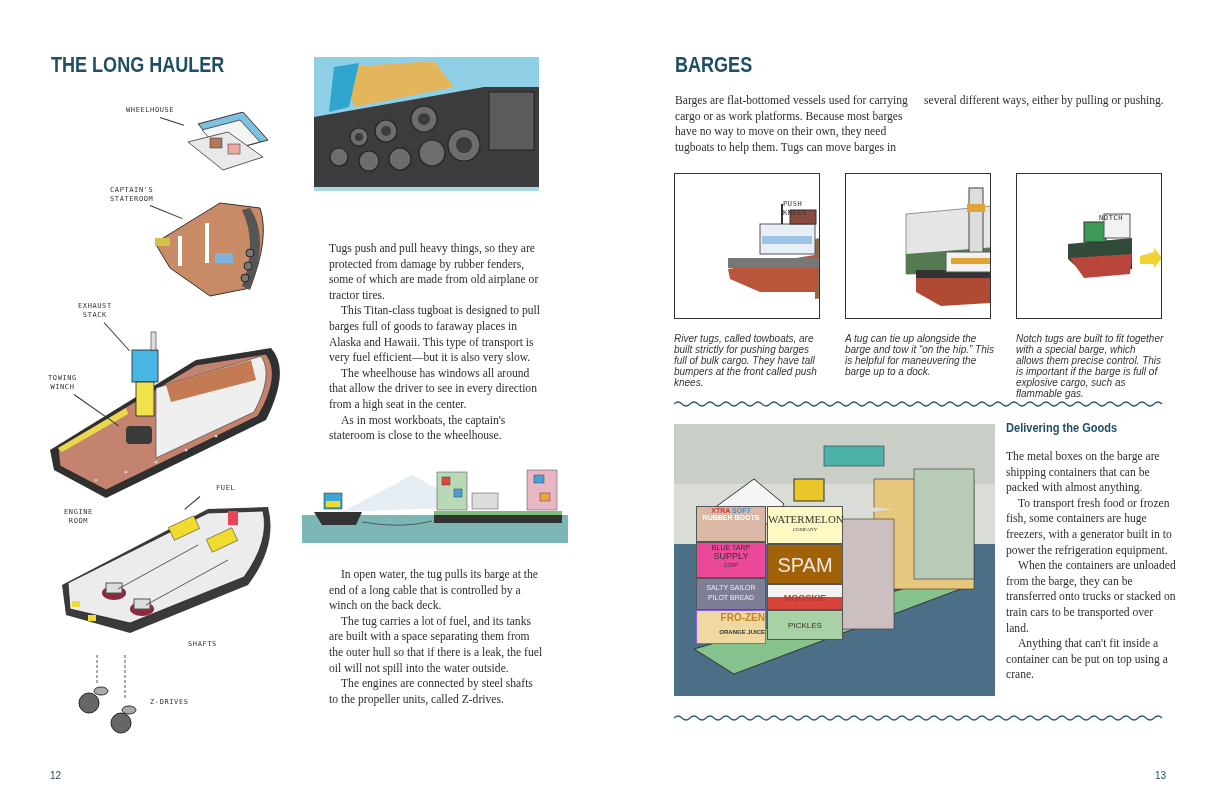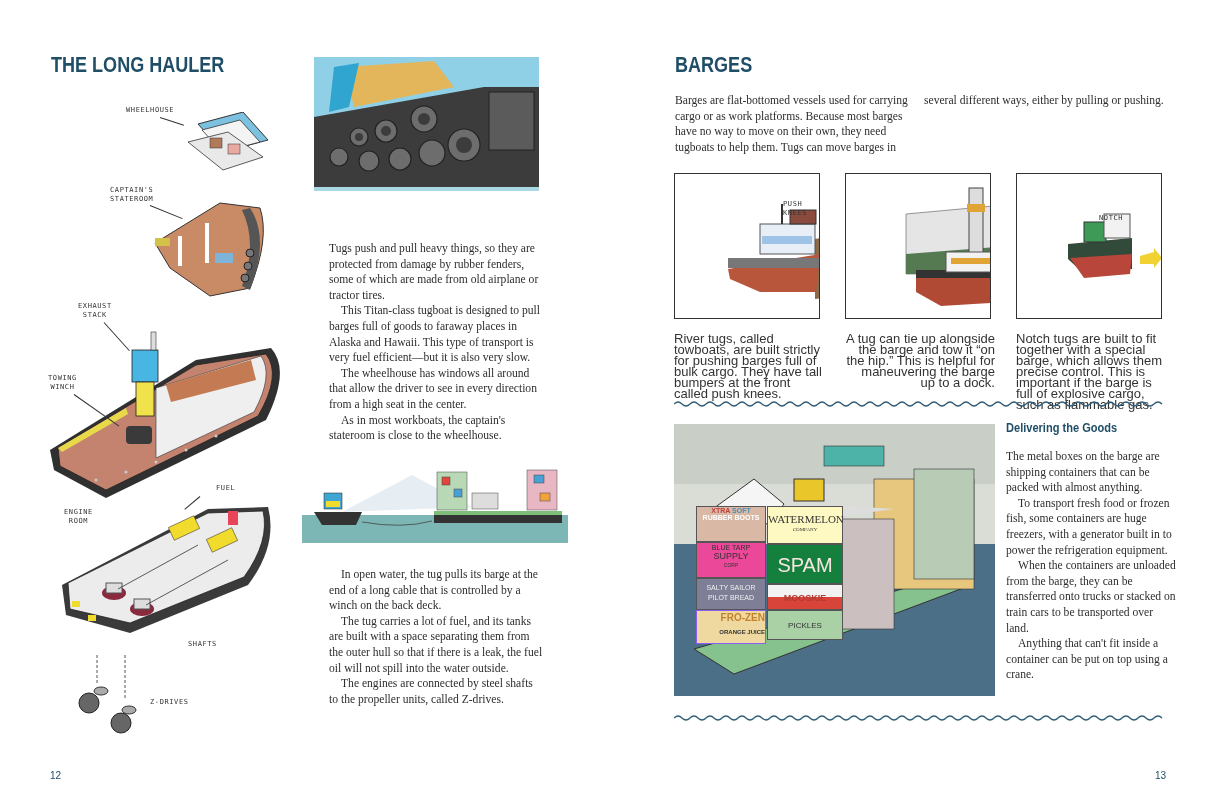--- a/index.html
+++ b/index.html
@@ -20,22 +20,22 @@
   }
 
   .body-text {
     position: absolute; font-family: "Liberation Serif", serif; font-size: 11.6px;
     line-height: 15.6px; color: #2d2d2d;
   }
   .body-text p { text-indent: 0; }
   .body-text p.ind { text-indent: 12px; }
 
   .caption {
-    position: absolute; font-family: "Liberation Sans", sans-serif; 
-    font-size: 13px; line-height: 11px; color: #333;
+    position: absolute; font-family: "Liberation Sans", sans-serif; font-style: italic;
+    font-size: 10px; line-height: 11px; color: #333;
   }
 
   .label {
     position: absolute; font-family: "DejaVu Sans Mono", monospace; font-size: 7px;
     letter-spacing: 0.6px; color: #333; line-height: 9px; text-align: center;
   }
   .leader { position: absolute; background: #333; height: 1px; transform-origin: left center; }
 
   .page-num {
     position: absolute; font-family: "Liberation Sans", sans-serif; font-size: 10px; color: #1f4e66;
@@ -265,21 +265,21 @@
       <rect x="42" y="40" width="26" height="24" fill="#f2f2f2" stroke="#555"></rect>
       <polygon points="78,82 92,78 92,74 100,84 92,94 92,90 78,90" fill="#f1d232"></polygon>
       <path d="M104,84 L146,80 L146,130 L112,132 L104,118 Z" fill="#314a3a"></path>
       <path d="M106,116 L146,112 L146,130 L112,132 Z" fill="#b8463a"></path>
       <rect x="112" y="64" width="34" height="20" fill="#f0f0f0" stroke="#555"></rect>
     </svg>
     <div class="label" style="left:82px; top:40px; text-align:left;">NOTCH</div>
   </div>
 
   <div class="caption" style="left:67px; top:333px; width:150px;">River tugs, called towboats, are built strictly for pushing barges full of bulk cargo. They have tall bumpers at the front called push knees.</div>
-  <div class="caption" style="left:238px; top:333px; width:150px;text-align:right;">A tug can tie up alongside the barge and tow it “on the hip.” This is helpful for maneuvering the barge up to a dock.</div>
+  <div class="caption" style="left:238px; top:333px; width:150px;">A tug can tie up alongside the barge and tow it “on the hip.” This is helpful for maneuvering the barge up to a dock.</div>
   <div class="caption" style="left:409px; top:333px; width:150px;">Notch tugs are built to fit together with a special barge, which allows them precise control. This is important if the barge is full of explosive cargo, such as flammable gas.</div>
 
   <svg class="wave" style="left:67px; top:400px;" width="490" height="8" viewBox="0 0 490 8">
     <path d="M0,4 q4,-4 8,0 t8,0 t8,0 t8,0 t8,0 t8,0 t8,0 t8,0 t8,0 t8,0 t8,0 t8,0 t8,0 t8,0 t8,0 t8,0 t8,0 t8,0 t8,0 t8,0 t8,0 t8,0 t8,0 t8,0 t8,0 t8,0 t8,0 t8,0 t8,0 t8,0 t8,0 t8,0 t8,0 t8,0 t8,0 t8,0 t8,0 t8,0 t8,0 t8,0 t8,0 t8,0 t8,0 t8,0 t8,0 t8,0 t8,0 t8,0 t8,0 t8,0 t8,0 t8,0 t8,0 t8,0 t8,0 t8,0 t8,0 t8,0 t8,0 t8,0 t8,0" fill="none" stroke="#2f5d74" stroke-width="1.2"></path>
   </svg>
 
   <div class="illus" style="left:67px; top:424px; width:321px; height:272px; background:#d9ddd6;">
     <svg width="321" height="272" viewBox="0 0 321 272" style="position:absolute; left:0; top:0;">
       <rect x="0" y="0" width="321" height="60" fill="#c9cfc6"></rect>
       <rect x="0" y="120" width="321" height="152" fill="#4a6f86"></rect>
@@ -306,21 +306,21 @@
       <div>PILOT BREAD</div>
     </div>
     <div style="position:absolute; left:22px; top:186px; width:70px; height:34px; background:#f0d9a0; border:1px solid #8b5cf6; font-family:'Liberation Sans',sans-serif; font-size:10px; color:#c4832a; text-align:right; font-weight:bold; line-height:14px;">
       <div>FRO-ZEN</div>
       <div style="font-size:6px; color:#333;">ORANGE JUICE</div>
     </div>
     <div style="position:absolute; left:93px; top:82px; width:76px; height:38px; background:#fef9c3; border:1px solid #555; font-family:'Liberation Serif',serif; font-size:11px; color:#333; text-align:center; line-height:16px; padding-top:4px;">
       <div>WATERMELON</div>
       <div style="font-size:5px; line-height:6px;">COMPANY</div>
     </div>
-    <div style="position:absolute; left:93px; top:120px; width:76px; height:40px; background:#15803d; border:1px solid #555; font-family:'Liberation Sans',sans-serif; font-size:20px; color:#f6e6e0; text-align:center; line-height:40px;">SPAM</div>
+    <div style="position:absolute; left:93px; top:120px; width:76px; height:40px; background:#a16207; border:1px solid #555; font-family:'Liberation Sans',sans-serif; font-size:20px; color:#f6e6e0; text-align:center; line-height:40px;">SPAM</div>
     <div style="position:absolute; left:93px; top:160px; width:76px; height:26px; background:linear-gradient(#f2f2f2 50%, #d8443a 50%); border:1px solid #555; font-family:'Liberation Sans',sans-serif; font-size:9px; color:#b23a33; text-align:center; line-height:26px; font-weight:bold;">MOOSKIE</div>
     <div style="position:absolute; left:93px; top:186px; width:76px; height:30px; background:#a9d1a5; border:1px solid #555; font-family:'Liberation Sans',sans-serif; font-size:8px; color:#333; text-align:center; line-height:30px;">PICKLES</div>
   </div>
 
   <div class="subtitle" style="left:399px; top:420px;">Delivering the Goods</div>
 
   <div class="body-text" style="left:399px; top:449px; width:170px;">
     <p>The metal boxes on the barge are shipping containers that can be packed with almost anything.</p>
     <p class="ind">To transport fresh food or frozen fish, some containers are huge freezers, with a generator built in to power the refrigeration equipment.</p>
     <p class="ind">When the containers are unloaded from the barge, they can be transferred onto trucks or stacked on train cars to be transported over land.</p>

